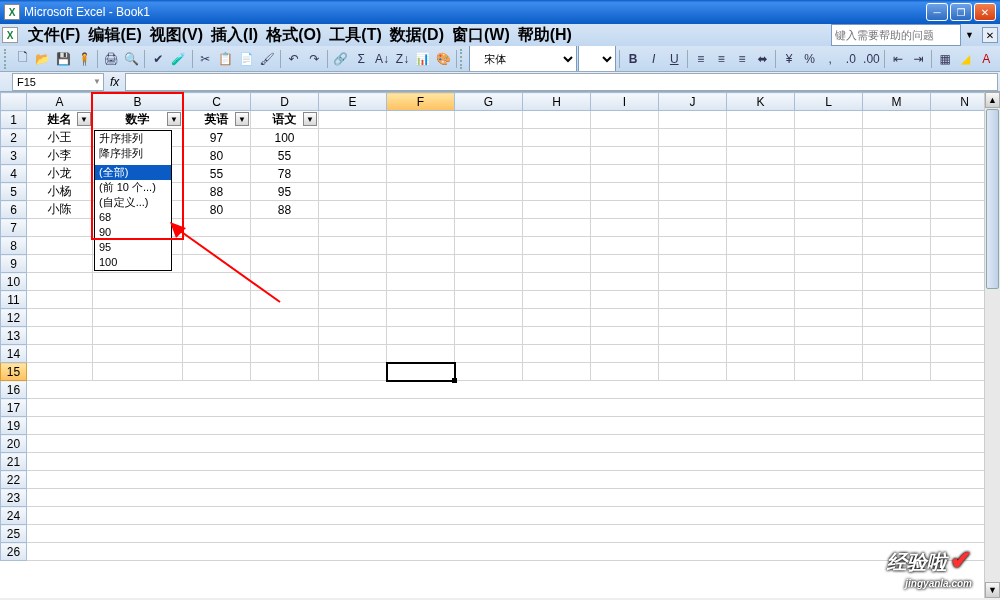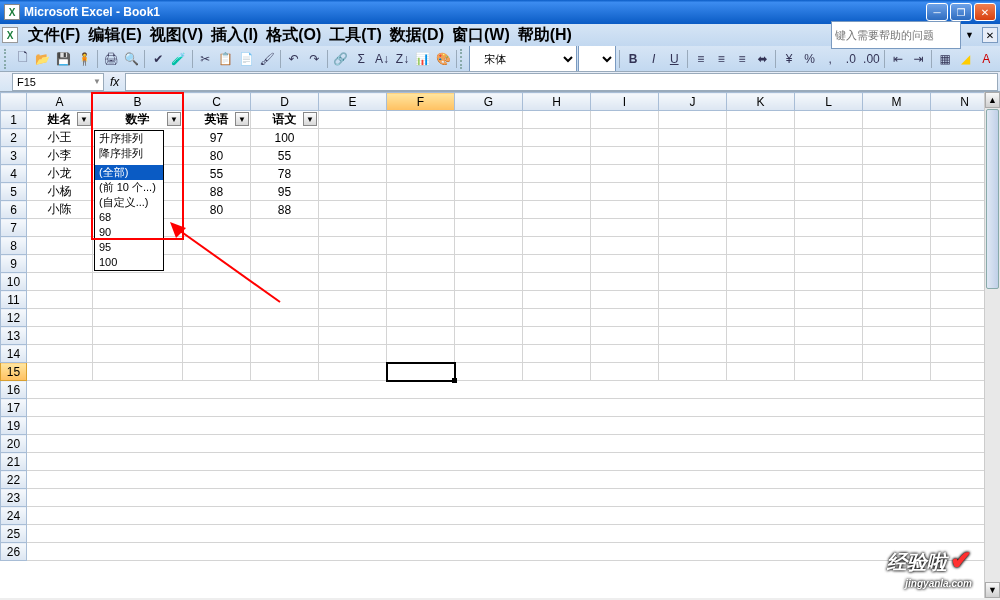--- a/index.html
+++ b/index.html
@@ -1,29 +1,29 @@
 <!DOCTYPE html>
 <html><head>
 <meta charset="utf-8">
 <style>
 * { box-sizing: border-box; margin: 0; padding: 0; }
 body { font-family: "SimSun", "宋体", Arial, sans-serif; font-size: 12px; background: #eee; overflow: hidden; width: 1000px; height: 600px; position: relative; }
 .titlebar { background: linear-gradient(to bottom, #0a5bc4, #3c8cf0 10%, #0a5bc4); height: 24px; display: flex; align-items: center; padding: 0 4px; color: #fff; }
 .titlebar .icon { width: 16px; height: 16px; margin-right: 4px; background: #fff; border: 1px solid #888; display: inline-flex; align-items: center; justify-content: center; font-size: 10px; color: #1a7c3a; font-weight: bold; }
-.titlebar .title { flex: 1; font-weight: bold; font-size: 12px; }
+.titlebar .title { flex: 1; font-weight: normal; font-size: 12px; }
 .win-btns { display: flex; gap: 2px; }
 .win-btn { width: 22px; height: 18px; border: 1px solid #fff; border-radius: 3px; display: flex; align-items: center; justify-content: center; font-size: 10px; color: #fff; cursor: pointer; }
 .win-btn.min { background: linear-gradient(#6ea2e8,#2d6cc0); }
 .win-btn.max { background: linear-gradient(#6ea2e8,#2d6cc0); }
 .win-btn.close { background: linear-gradient(#f08050,#d84010); }
 .menubar { background: linear-gradient(#d6e5f5,#c2d8f0); height: 22px; display: flex; align-items: center; padding: 0 2px; }
 .menubar .exicon { width: 16px; height: 16px; background: #fff; border: 1px solid #999; margin-right: 6px; display:flex;align-items:center;justify-content:center;font-size:10px;color:#1a7c3a;font-weight:bold; }
 .menu-item { padding: 2px 4px; cursor: pointer; font-size: 16px; font-weight: bold; }
 .help-box { margin-left: auto; display: flex; align-items: center; gap: 4px; }
-.help-box input { width: 130px; height: 28px; border: 1px solid #7a9ac0; font-size: 11px; padding: 0 3px; background: #fff; color: #888; }
+.help-box input { width: 130px; height: 22px; border: 1px solid #7a9ac0; font-size: 11px; padding: 0 3px; background: #fff; color: #888; }
 .menubar .closex { width: 16px; height: 16px; border: 1px solid #7a9ac0; background: #e8eef8; margin-left: 4px; display:flex;align-items:center;justify-content:center; font-size: 10px; cursor:pointer; }
 .toolbar { background: linear-gradient(#d6e5f5,#c2d8f0); height: 26px; display: flex; align-items: center; padding: 0 4px; border-bottom: 1px solid #9ab; gap: 1px; flex-wrap: nowrap; overflow: hidden; }
 .tb-btn { width: 20px; height: 20px; border: 1px solid transparent; display: inline-flex; align-items: center; justify-content: center; font-size: 12px; cursor: pointer; color: #335; }
 .tb-sep { width: 1px; height: 18px; background: #9ab; margin: 0 2px; }
 .tb-handle { width: 5px; height: 20px; border-left: 2px dotted #8aa; margin-right: 3px; }
 .font-sel { height: 28px; border: 1px solid #7a9ac0; background: #fff; font-size: 11px; padding: 0 10px; }
 .font-name { width: 110px; }
 .font-size { width: 38px; }
 .namebox-row { background: linear-gradient(#e8eef8,#d6e5f5); height: 20px; display: flex; align-items: center; border-bottom: 1px solid #9ab; }
 .namebox { width: 92px; height: 18px; border: 1px solid #9ab; background: #fff; margin-left: 12px; display: flex; align-items: center; padding: 0 4px; font-size: 11px; position: relative; }
@@ -37,21 +37,21 @@
 .grid th.sel { background: linear-gradient(#ffe6a0,#ffc060); }
 .grid td.rowhdr { background: linear-gradient(#f5f8fc,#dce6f2); text-align: center; border-color: #a8bdd6; width: 26px; }
 .grid td.rowhdr.sel { background: linear-gradient(#ffe6a0,#ffc060); border-color: #d8a030; }
 .colA { width: 66px; } .colB { width: 90px; } .colC { width: 68px; } .colD { width: 68px; }
 .colE, .colF, .colG, .colH, .colI, .colJ, .colK, .colL, .colM, .colN { width: 68px; }
 .hdr-cell { font-weight: bold; position: relative; text-align: center; }
 .filter-btn { position: absolute; right: 1px; top: 1px; width: 14px; height: 14px; border: 1px solid #888; background: linear-gradient(#fefefe,#d8d8d8); display: flex; align-items: center; justify-content: center; font-size: 8px; cursor: pointer; }
 .selected-cell { border: 2px solid #000 !important; position: relative; }
 .selected-cell::after { content: ""; position: absolute; right: -3px; bottom: -3px; width: 5px; height: 5px; background: #000; }
 .red-box { position: absolute; left: 91px; top: 0px; width: 93px; height: 148px; border: 2px solid #ff0000; pointer-events: none; z-index: 20; }
-.dropdown { position: absolute; left: 94px; top: 38px; width: 70px; background: #fff; border: 1px solid #000; z-index: 15; font-size: 11px; }
+.dropdown { position: absolute; left: 94px; top: 38px; width: 78px; background: #fff; border: 1px solid #000; z-index: 15; font-size: 11px; }
 .dropdown div { padding: 1px 4px; cursor: pointer; line-height: 13px; }
 .dropdown div.sel { background: #0a5bc4; color: #fff; }
 .arrow-svg { position: absolute; left: 170px; top: 130px; z-index: 18; pointer-events: none; }
 .scroll-v { position: absolute; right: 0; top: 0; bottom: 0; width: 16px; background: #e8e8e8; border-left: 1px solid #ccc; }
 .scroll-v .sb-btn { height: 16px; background: linear-gradient(#f8f8f8,#d0d0d0); border: 1px solid #aaa; display:flex;align-items:center;justify-content:center;font-size:9px; }
 .scroll-v .thumb { position: absolute; top: 17px; left: 1px; right: 1px; height: 180px; background: linear-gradient(to right,#e0e8f4,#c0d0e8); border: 1px solid #8aa; border-radius: 2px; }
 .watermark { position: absolute; right: 28px; bottom: 10px; z-index: 30; color: #fff; font-weight: bold; font-style: italic; text-shadow: 0 0 3px #000, 0 0 3px #000; pointer-events: none; text-align: right; }
 .watermark .big { font-size: 20px; }
 .watermark .check { color: #ff3030; font-size: 26px; font-style: normal; }
 .watermark .small { font-size: 10px; font-style: italic; }

